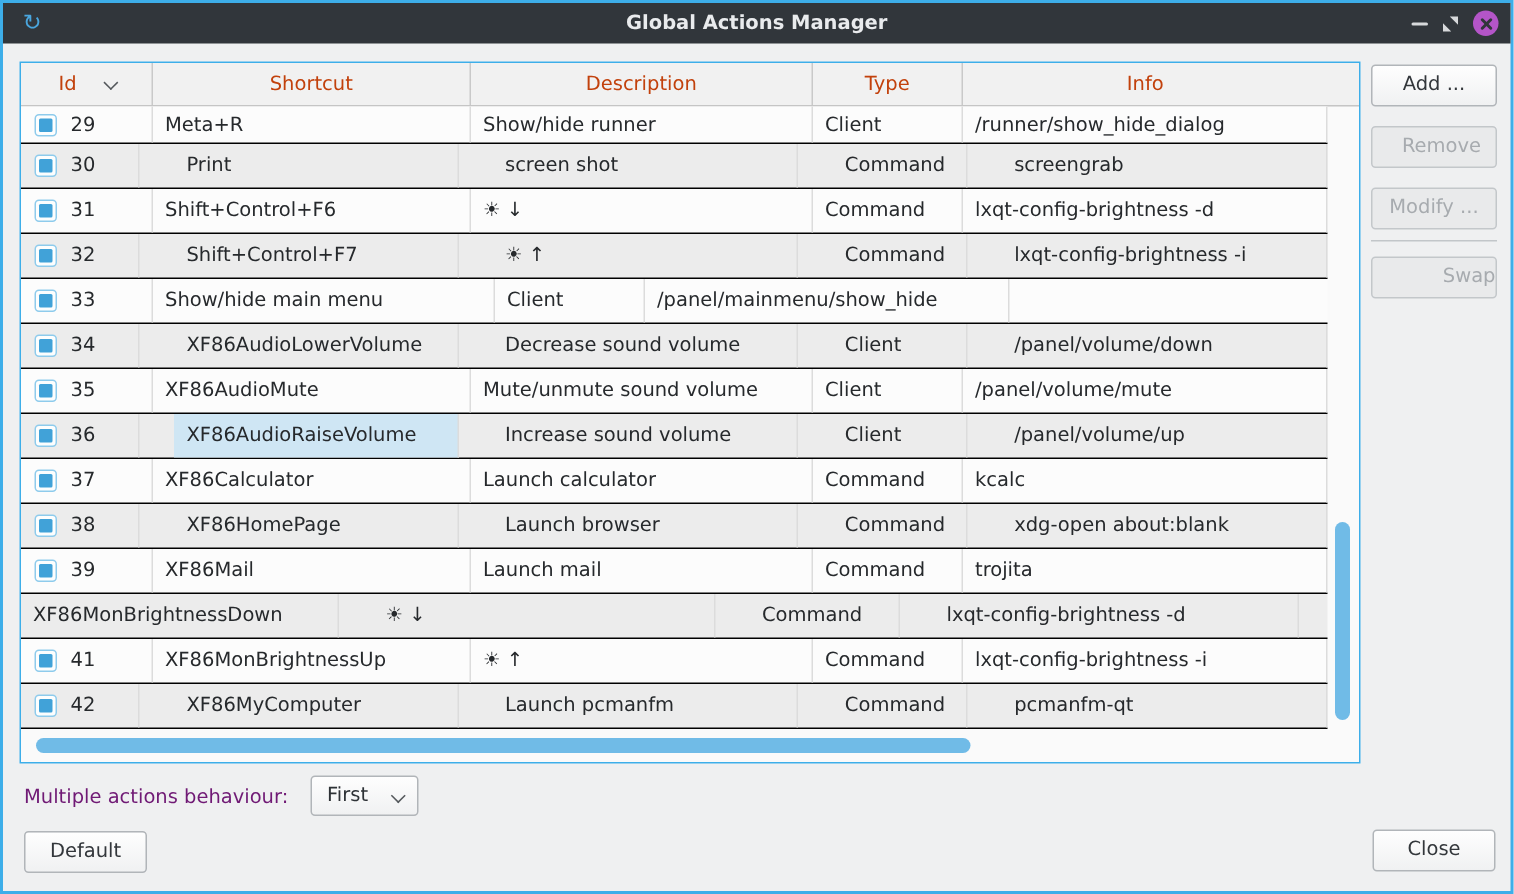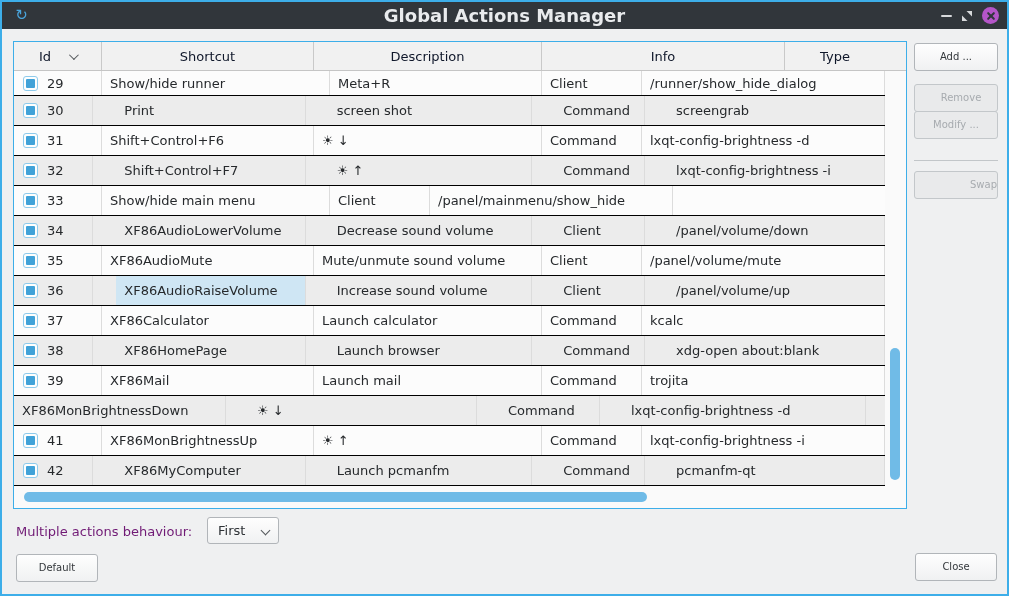--- a/index.html
+++ b/index.html
@@ -13,21 +13,21 @@
     position:absolute; inset:0;
     border:2px solid #3daee9; background:#eff0f1;
   }
   
   .titlebar {
     position:absolute; left:0; top:0; right:0; height:27px;
     background:#31363b; display:flex; align-items:center;
   }
   .titlebar-title {
     position:absolute; left:0; right:0; text-align:center;
-    color:#e9ebed; font-weight:bold; font-size:18px;
+    color:#e9ebed; font-weight:bold; font-size:13px;
   }
   .app-icon {
     position:absolute; left:11px; top:5px; width:17px; height:17px;
     color:#4aa6de; font-size:15px; line-height:17px; text-align:center;
   }
   .win-controls {
     position:absolute; right:8px; top:0; height:27px;
     display:flex; align-items:center; gap:9px; z-index:2;
   }
   .btn-min { width:11px; height:2px; background:#d7d9db; border-radius:1px; }
@@ -43,21 +43,21 @@
   .btn-close i { transform:rotate(45deg); } .btn-close b { transform:rotate(-45deg); }
 
   
   .table-frame {
     position:absolute; left:11px; top:39px; width:894px; height:468px;
     border:1px solid #3daee9; background:#fafafa; overflow:hidden;
   }
   .header-row { display:flex; height:29px; background:#f1f1f1; border-bottom:1px solid #c5c5c5; }
   .header-cell {
     display:flex; align-items:center; justify-content:center;
-    color:#0f172a; border-right:1px solid #c9c9c9; position:relative;
+    color:#c2410c; border-right:1px solid #c9c9c9; position:relative;
   }
   .header-cell:last-child { border-right:none; }
   .sort-chevron {
     width:7px; height:7px; border-right:1.6px solid #54585c; border-bottom:1.6px solid #54585c;
     transform:rotate(45deg) translateY(-2px); margin-left:18px; display:inline-block;
   }
   .col-id{width:88px;} .col-shortcut{width:212px;} .col-desc{width:228px;}
   .col-type{width:100px;} .col-info{width:243px;}
 
   .rows { width:871px; }
@@ -83,21 +83,21 @@
   }
   .hscroll-thumb {
     position:absolute; left:10px; top:450px; width:623px; height:10px;
     background:#70bbe7; border-radius:5px;
   }
 
   
   .side-buttons { position:absolute; left:912px; top:41px; width:84px; }
   .btn {
     display:block; width:84px; height:28px; border:1px solid #b1b5b9; border-radius:3px;
-    background:linear-gradient(#fefefe,#f0f1f2); color:#33373b; font-size:10px;
+    background:linear-gradient(#fefefe,#f0f1f2); color:#33373b; font-size:13px;
     font-family:inherit; text-align:center; line-height:26px; cursor:default;
   }
   .btn.disabled { background:#e9eaeb; color:#a7abaf; border-color:#c3c7ca; }
   .side-buttons .btn { position:absolute; left:0; }
   .side-sep { position:absolute; left:0; top:117px; width:84px; height:1px; background:#c2c6c9; border:none; }
 
   
   .behaviour-label { position:absolute; left:14px; top:522px; color:#701a75; }
   .combo {
     position:absolute; left:205px; top:515px; width:72px; height:27px;
@@ -137,37 +137,37 @@
         <div class="header-cell col-id">
           <span>Id</span>
           <span class="sort-chevron"></span>
         </div>
         <div class="header-cell col-shortcut">
           <span>Shortcut</span>
         </div>
         <div class="header-cell col-desc">
           <span>Description</span>
         </div>
+        <div class="header-cell col-type">
+          <span>Type</span>
+        </div>
         <div class="header-cell col-info">
           <span>Info</span>
-        </div>
-        <div class="header-cell col-type">
-          <span>Type</span>
         </div>
       </div>
     <div class="rows">
         <div class="row first">
           <div class="cell id-cell col-id">
             <span class="checkbox">
               <span class="checkbox-inner"></span>
             </span>
             <span>29</span>
           </div>
+          <div class="cell col-shortcut">Meta+R</div>
           <div class="cell col-desc">Show/hide runner</div>
-          <div class="cell col-shortcut">Meta+R</div>
           <div class="cell col-type">Client</div>
           <div class="cell col-info">/runner/show_hide_dialog</div>
         </div>
         <div class="row alt">
           <div class="cell id-cell col-id">
             <span class="checkbox">
               <span class="checkbox-inner"></span>
             </span>
             <span>30</span>
           </div>
@@ -314,21 +314,21 @@
           <div class="cell col-info">pcmanfm-qt</div>
         </div>
       </div>
     <div class="vscroll-thumb"></div>
     <div class="hscroll-thumb"></div>
   </div>
 
   <div class="side-buttons">
       <button class="btn" style="top: 0px;">Add ...</button>
       <button class="btn disabled" style="top: 41px; padding-left: 10px;">Remove</button>
-      <button class="btn disabled" style="top: 68px;">Modify ...</button>
+      <button class="btn disabled" style="top: 82px;">Modify ...</button>
       <div class="side-sep"></div>
       <button class="btn disabled" style="top: 128px; text-align: right;">Swap</button>
     </div>
 
   <span class="behaviour-label">Multiple actions behaviour:</span>
   <div class="combo">
     <span>First</span>
     <span class="combo-chevron"></span>
   </div>
 

